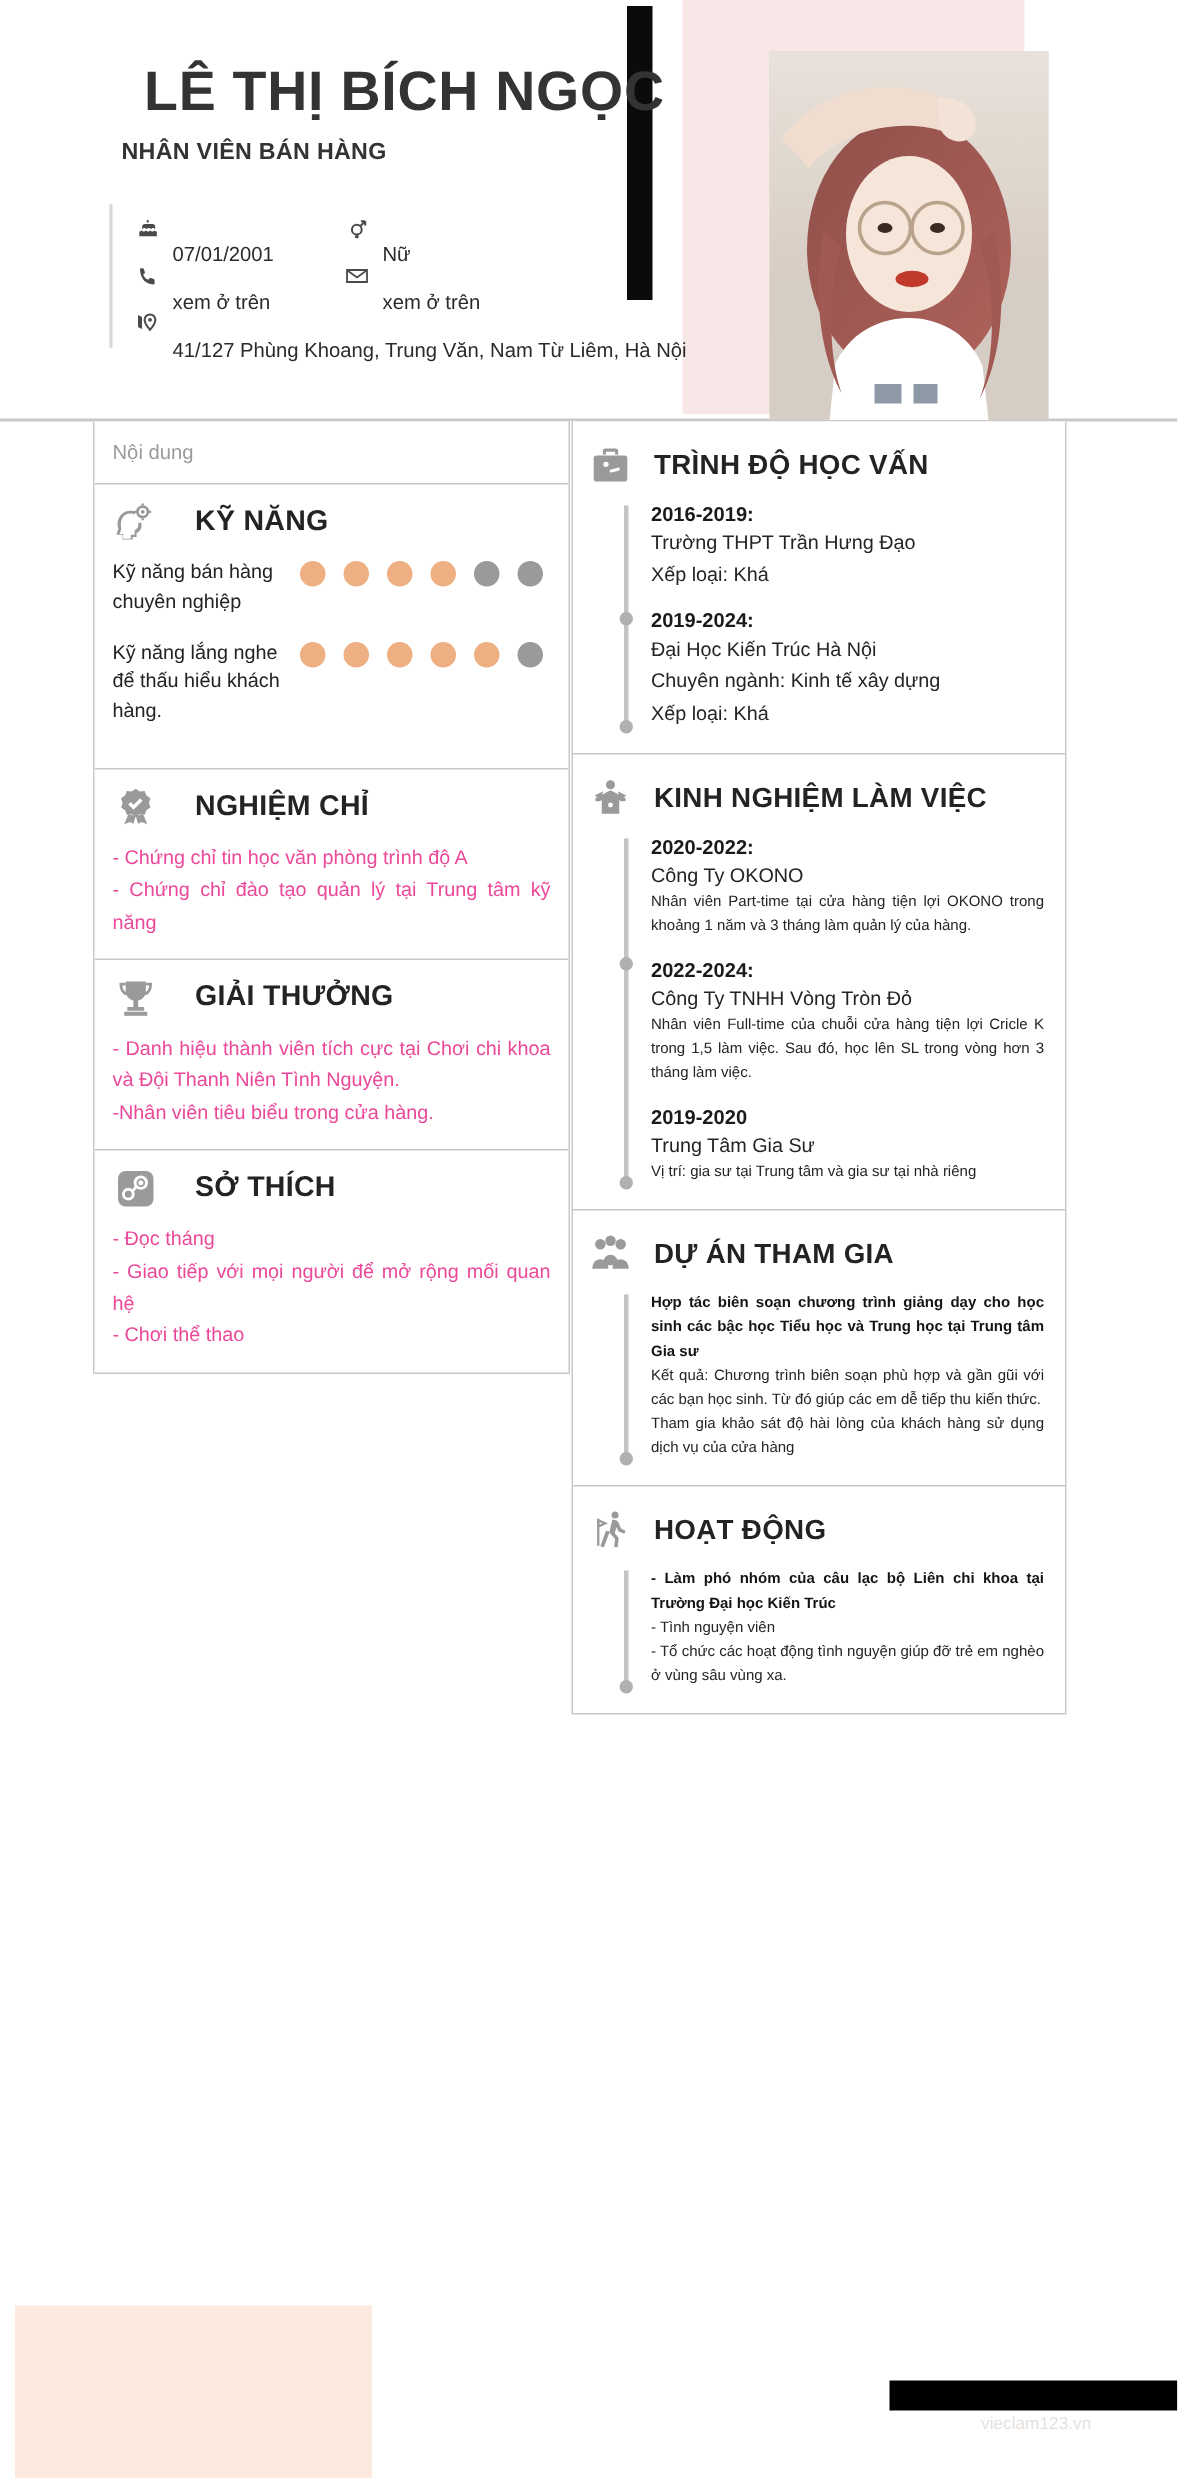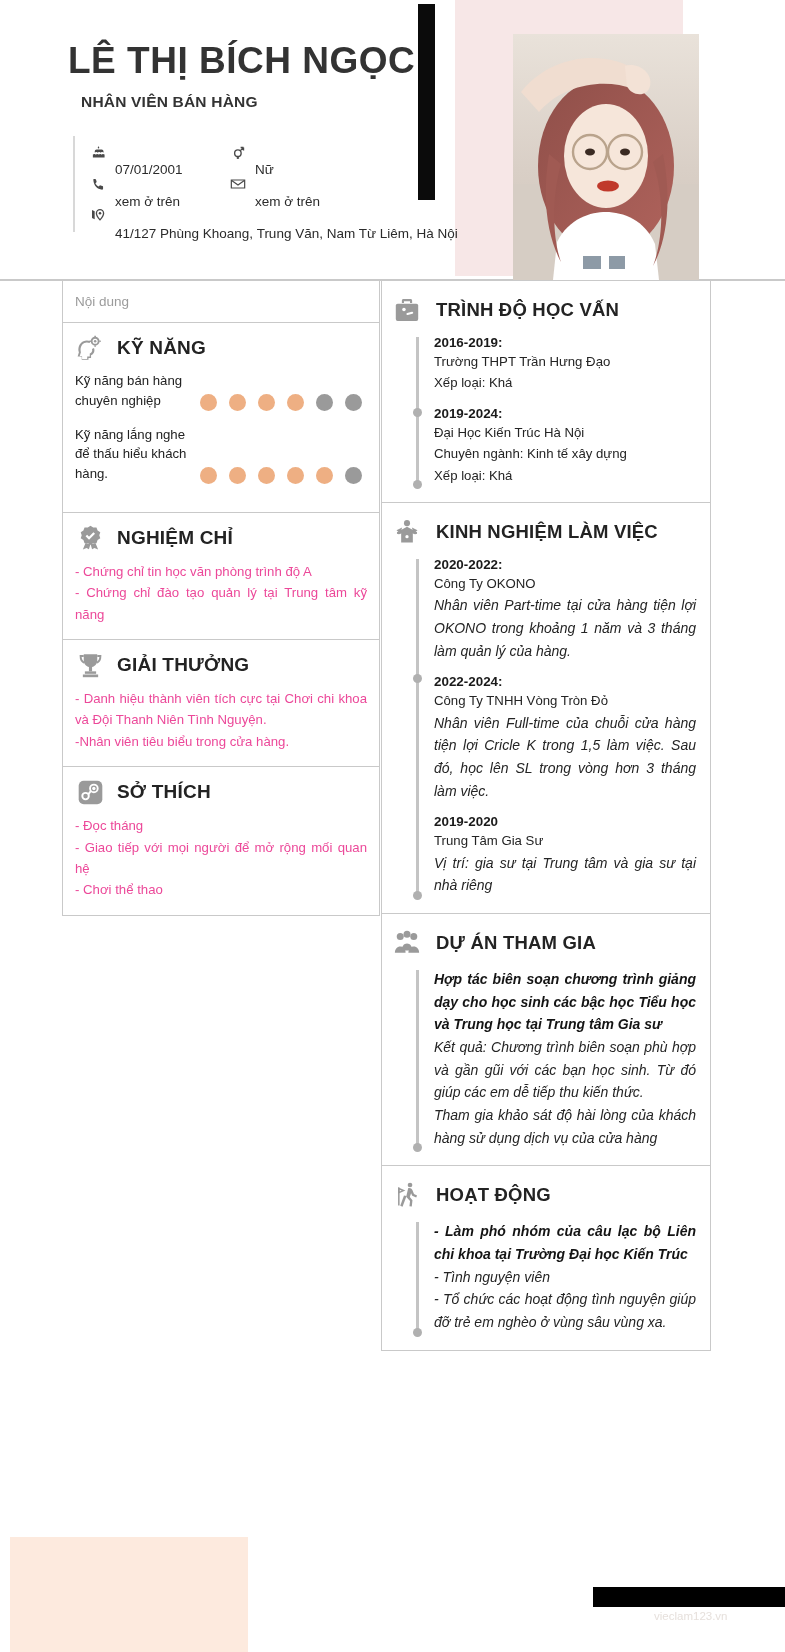--- a/index.html
+++ b/index.html
@@ -41,21 +41,21 @@
     position: absolute;
     left: 513px; top: 34px;
     width: 186px; height: 246px;
     overflow: hidden;
     background: #ded4cc;
   }
   .hdr-photo svg { display:block; width:186px; height:246px; }
 
   .name {
     position: absolute;
-    left: 68px; top: 40px;
+    left: 96px; top: 40px;
     font-size: 37px;
     font-weight: 700;
     letter-spacing: 0.5px;
     color: #333333;
     white-space: nowrap;
   }
   .job {
     position: absolute;
     left: 81px; top: 93px;
     font-size: 15.5px;
@@ -94,35 +94,35 @@
   }
 
   .noidung {
     height: 42px; display: flex; align-items: center;
     padding-left: 12px; font-size: 13.5px; color: #9b9b9b;
     border-bottom: 1px solid #c9c9c9;
   }
 
   .sec { border-bottom: 1px solid #c9c9c9; padding: 10px 12px 14px 12px; position: relative; }
   .sec:last-child { border-bottom: 1px solid #c9c9c9; }
-  .sec-head { display: flex; align-items: center; gap: 12px; margin-bottom: 8px; }
+  .sec-head { display: flex; align-items: center; gap: 25px; margin-bottom: 8px; }
   .sec-ico { width: 30px; height: 30px; flex: none; display:flex; align-items:center; justify-content:center; }
   .sec-ico svg { display: block; fill: #9a9a9a; }
   .sec-title {
     font-size: 19px; font-weight: 700; color: #232323; letter-spacing: 0.2px;
   }
   .rightcol .sec-title { font-size: 18.5px; }
   .rightcol .sec { padding: 14px 14px 16px 10px; }
   .rightcol .sec-head { margin-bottom: 10px; gap: 14px; }
 
   .body-txt { font-size: 13.2px; line-height: 1.62; color: #ec4899; text-align: justify; }
   .body-txt.nj { text-align: left; }
 
   
-  .skill { display: flex; align-items: flex-end; margin-bottom: 14px; }
+  .skill { display: flex; align-items: flex-start; margin-bottom: 14px; }
   .skill-name { width: 125px; font-size: 13.2px; line-height: 1.5; color: #222; }
   .dots { display: flex; gap: 12px; padding-top: 3px; }
   .dot { width: 17px; height: 17px; border-radius: 50%; }
 
   
   .tl { position: relative; padding-left: 42px; }
   .tl-line {
     position: absolute; left: 24px; top: 2px; bottom: 0;
     width: 3px; background: #c4c4c4;
   }
@@ -131,21 +131,21 @@
     width: 9px; height: 9px; border-radius: 50%; background: #b0b0b0;
   }
   .tl-line .mid {
     position: absolute; left: -3px; width: 9px; height: 9px;
     border-radius: 50%; background: #b0b0b0;
   }
   .entry { margin-bottom: 12px; }
   .entry:last-child { margin-bottom: 0; }
   .entry-date { font-size: 13.4px; font-weight: 700; color: #1a1a1a; margin-bottom: 1px; }
   .entry-line { font-size: 13.2px; line-height: 1.62; color: #242424; }
-  .entry-para { font-size: 14px; line-height: 1.62; color: #242424; text-align: justify; font-style: italic; }
+  .entry-para { font-size: 10px; line-height: 1.62; color: #242424; text-align: justify; }
   .bold-para { font-weight: 700; color: #141414; }
 
   
   .foot-peach {
     position: absolute; left: 10px; top: 1537px;
     width: 238px; height: 115px; background: #fdeade;
   }
   .foot-black {
     position: absolute; left: 593px; top: 1587px;
     width: 192px; height: 20px; background: #000;

